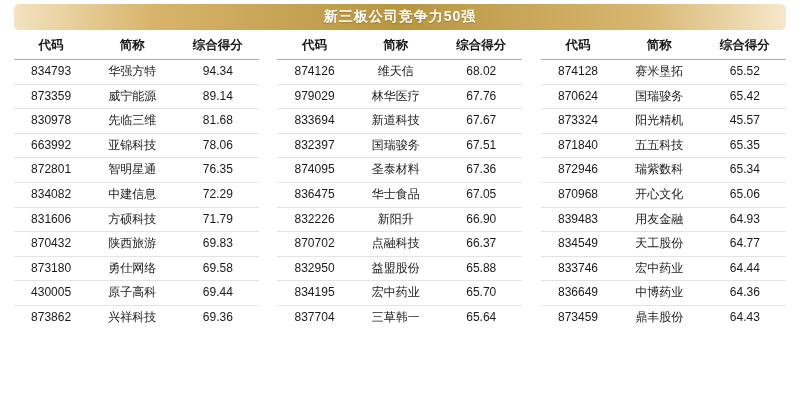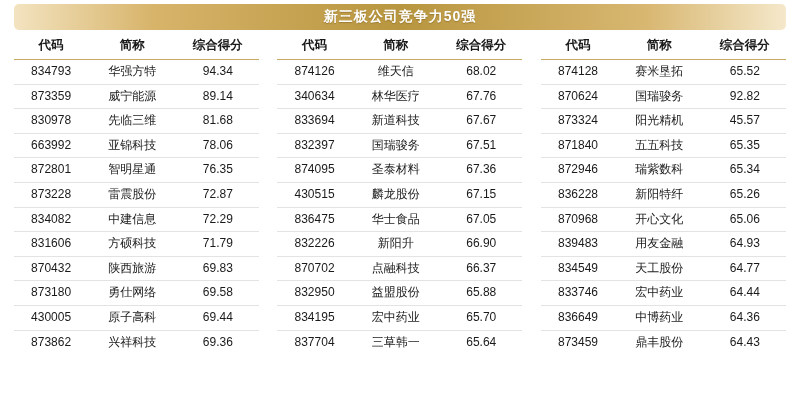--- a/index.html
+++ b/index.html
@@ -113,27 +113,27 @@
           <td class="empty"></td>
           <td>874128</td>
           <td>赛米垦拓</td>
           <td>65.52</td>
         </tr>
         <tr>
           <td>873359</td>
           <td>威宁能源</td>
           <td>89.14</td>
           <td class="empty"></td>
-          <td>340634</td>
+          <td>979029</td>
           <td>林华医疗</td>
           <td>67.76</td>
           <td class="empty"></td>
           <td>870624</td>
           <td>国瑞骏务</td>
-          <td>92.82</td>
+          <td>65.42</td>
         </tr>
         <tr>
           <td>830978</td>
           <td>先临三维</td>
           <td>81.68</td>
           <td class="empty"></td>
           <td>833694</td>
           <td>新道科技</td>
           <td>67.67</td>
           <td class="empty"></td>
@@ -161,33 +161,20 @@
           <td class="empty"></td>
           <td>874095</td>
           <td>圣泰材料</td>
           <td>67.36</td>
           <td class="empty"></td>
           <td>872946</td>
           <td>瑞紫数科</td>
           <td>65.34</td>
         </tr>
         <tr>
-          <td>873228</td>
-          <td>雷震股份</td>
-          <td>72.87</td>
-          <td class="empty"></td>
-          <td>430515</td>
-          <td>麟龙股份</td>
-          <td>67.15</td>
-          <td class="empty"></td>
-          <td>836228</td>
-          <td>新阳特纤</td>
-          <td>65.26</td>
-        </tr>
-        <tr>
           <td>834082</td>
           <td>中建信息</td>
           <td>72.29</td>
           <td class="empty"></td>
           <td>836475</td>
           <td>华士食品</td>
           <td>67.05</td>
           <td class="empty"></td>
           <td>870968</td>
           <td>开心文化</td>

